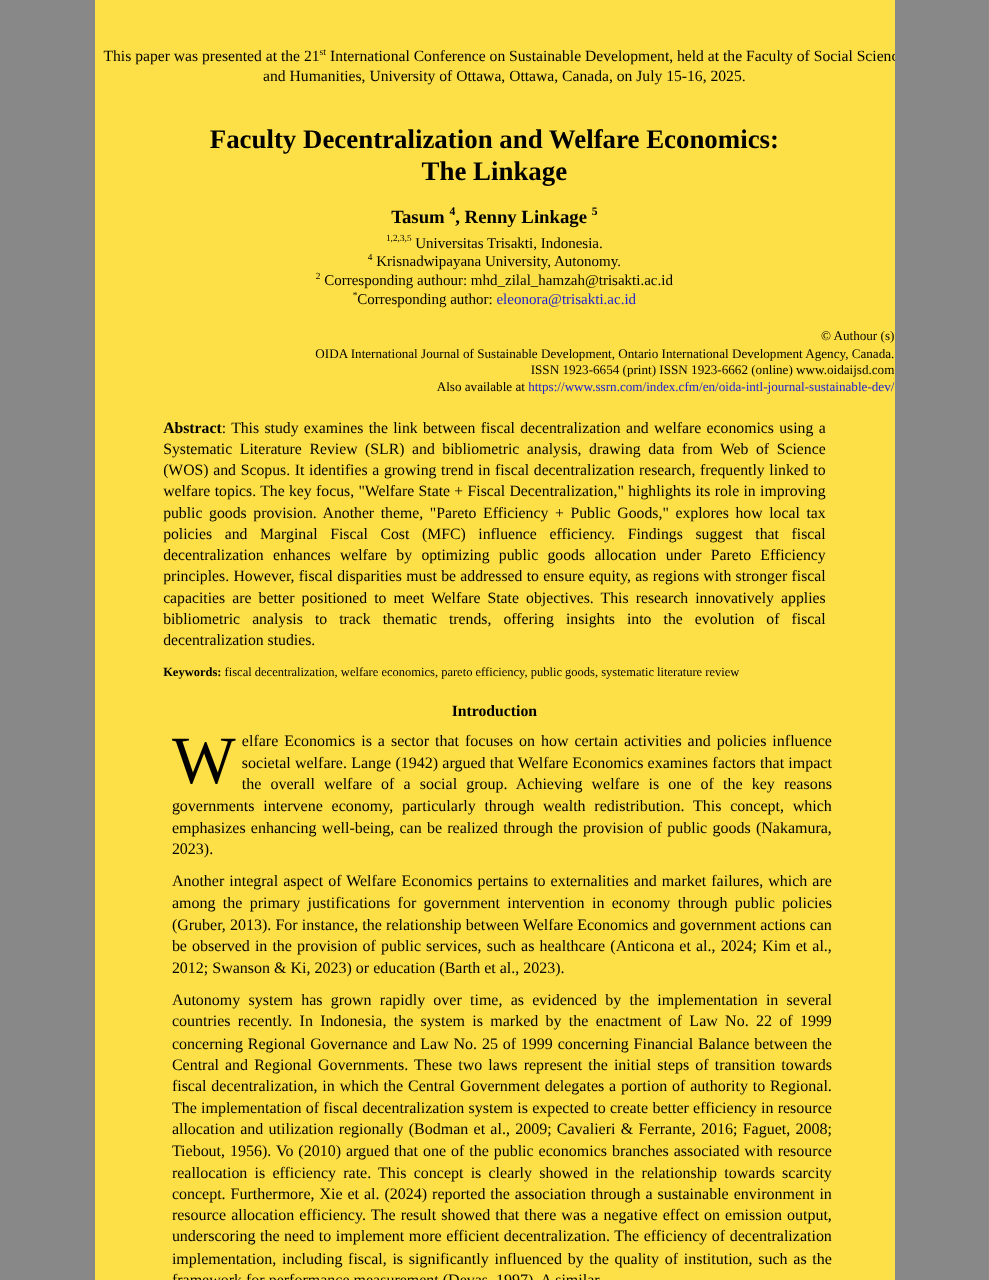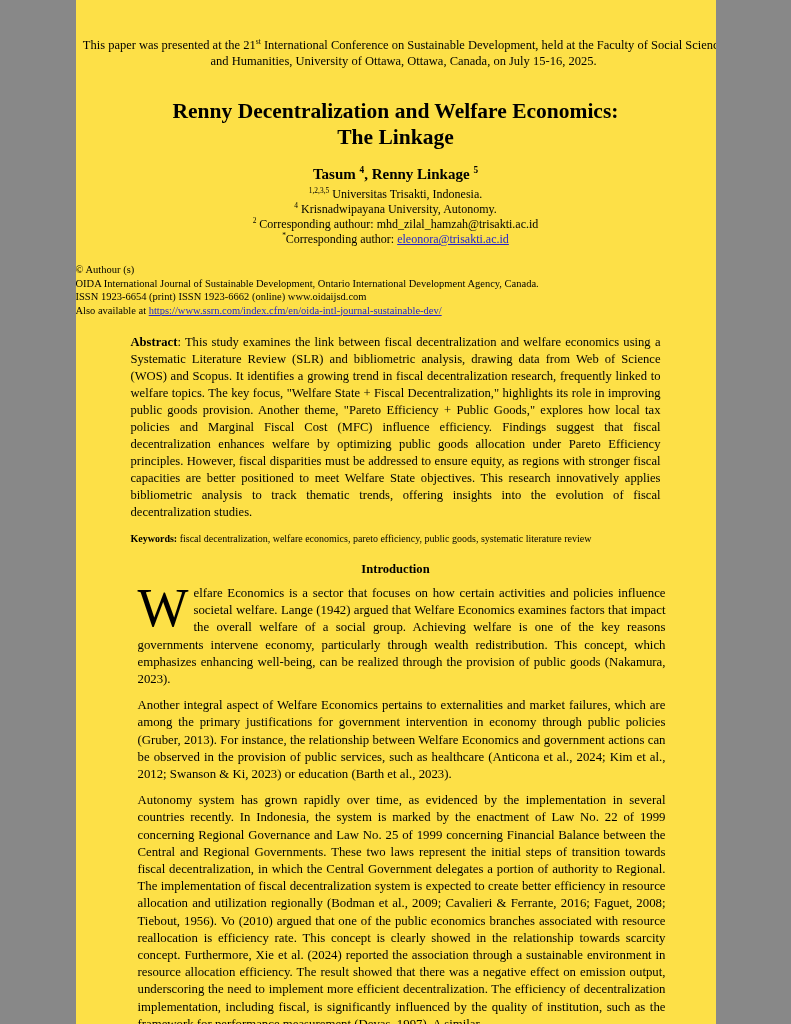--- a/index.html
+++ b/index.html
@@ -38,27 +38,26 @@
     line-height: 19px;
   }
   .affiliations {
     margin-top: 3px;
     text-align: center;
     font-size: 12px;
     line-height: 15px;
   }
   .copyright {
     margin-top: 16px;
-    text-align: left;
+    text-align: right;
     font-size: 10.5px;
     line-height: 13.5px;
   }
   a.link, .link {
     color: var(--link, #2222cc);
-    text-decoration: underline;
     cursor: pointer;
     margin-top: 16px;
   }
   .abstract-block {
     width: 530px;
     margin: 17px auto 0 auto;
     text-align: justify;
     font-size: 12.6px;
     line-height: 17px;
   }
@@ -93,21 +92,21 @@
 </head>
 <body>
 
 <div class="page">
 
   <div class="conference-note">
     <span>This paper was presented at the 21</span><sup>st</sup><span> International Conference on Sustainable Development, held at the Faculty of Social Science and Humanities, University of Ottawa, Ottawa, Canada, on July 15-16, 2025.</span>
   </div>
 
   <h1 class="paper-title">
-    <div>Renny Decentralization and Welfare Economics:</div>
+    <div>Faculty Decentralization and Welfare Economics:</div>
     <div>The Linkage</div>
   </h1>
 
   <div class="authors">
     <div>
       <span>Tasum </span><sup>4</sup><span>, </span>
       <span>Renny Linkage </span><sup>5</sup>
     </div>
   </div>
 

